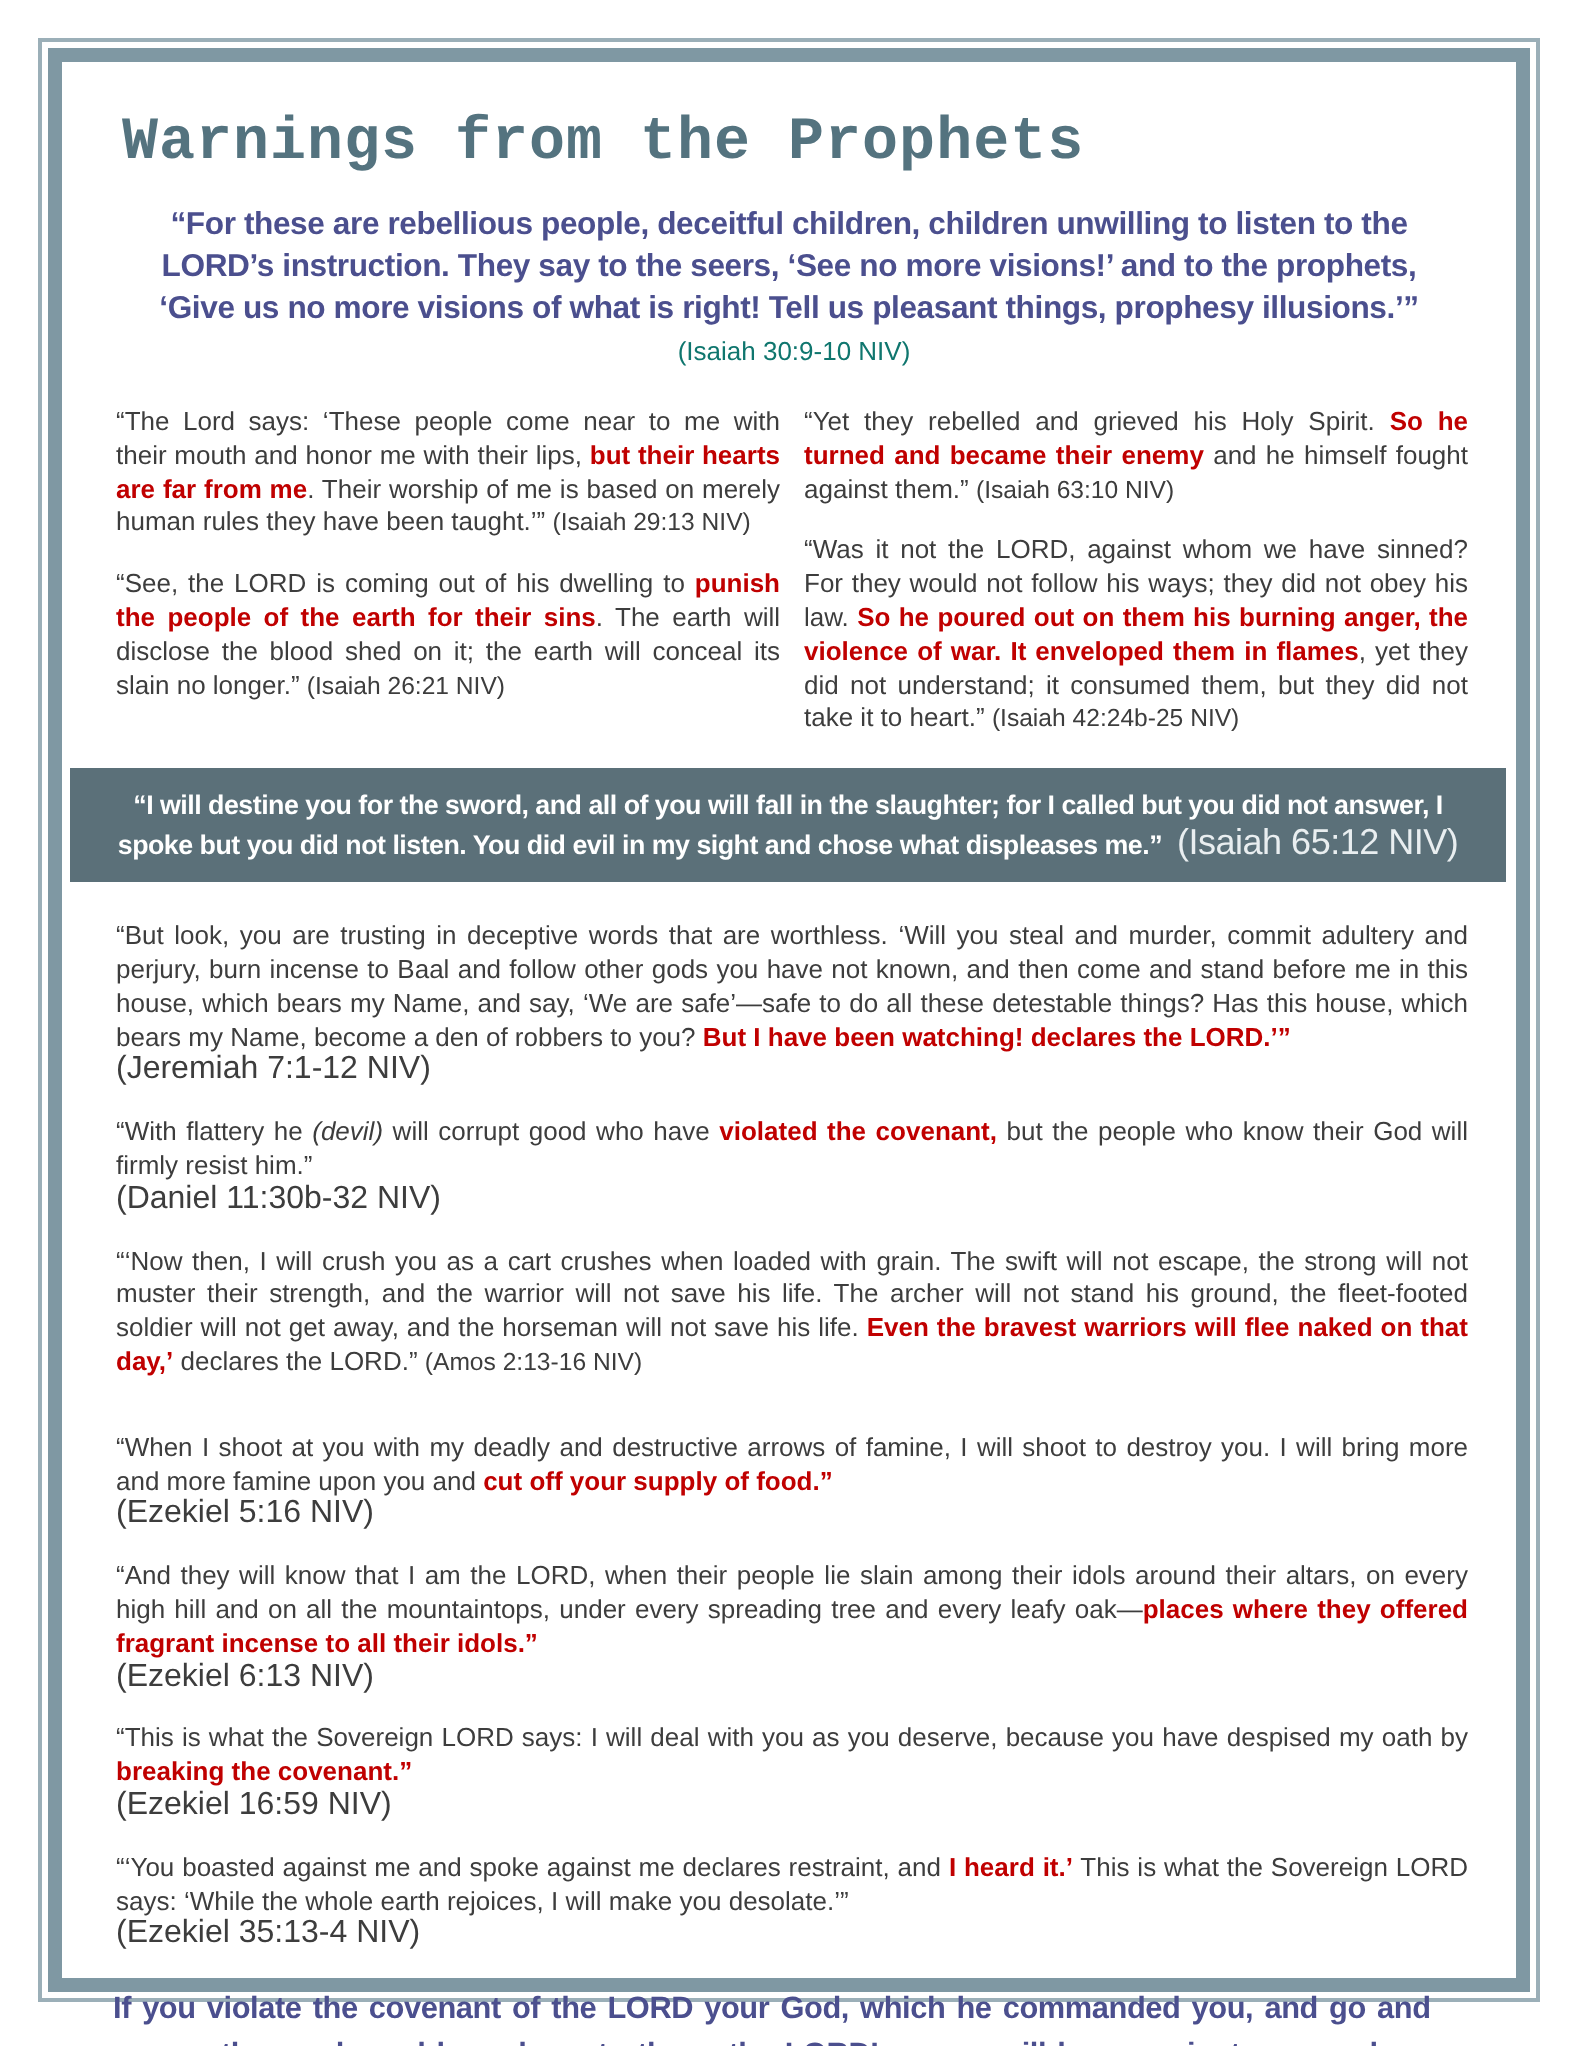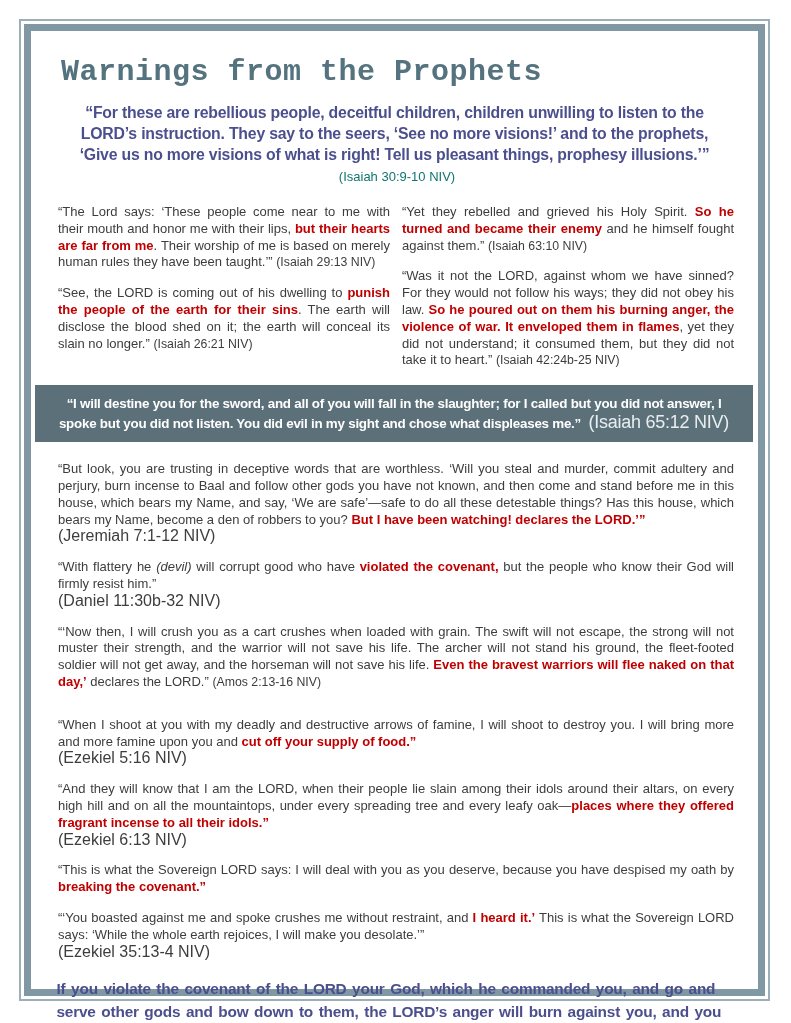--- a/index.html
+++ b/index.html
@@ -97,22 +97,22 @@
 
     <div class="cols cols-bottom">
       <div class="col">
           <p class="para"><span class="seg-n">“But look, you are trusting in deceptive words that are worthless. ‘Will you steal and murder, commit adultery and perjury, burn incense to Baal and follow other gods you have not known, and then come and stand before me in this house, which bears my Name, and say, ‘We are safe’—safe to do all these detestable things? Has this house, which bears my Name, become a den of robbers to you? </span><span class="seg-r">But I have been watching! declares the LORD.’”</span><span class="seg-cb">(Jeremiah 7:1-12 NIV)</span></p>
           <p class="para"><span class="seg-n">“With flattery he </span><span class="seg-i">(devil)</span><span class="seg-n"> will corrupt good who have </span><span class="seg-r">violated the covenant,</span><span class="seg-n"> but the people who know their God will firmly resist him.”</span><span class="seg-cb">(Daniel 11:30b-32 NIV)</span></p>
           <p class="para"><span class="seg-n">“‘Now then, I will crush you as a cart crushes when loaded with grain. The swift will not escape, the strong will not muster their strength, and the warrior will not save his life. The archer will not stand his ground, the fleet-footed soldier will not get away, and the horseman will not save his life. </span><span class="seg-r">Even the bravest warriors will flee naked on that day,’</span><span class="seg-n"> declares the LORD.” </span><span class="seg-c">(Amos 2:13-16 NIV)</span></p>
         </div>
       <div class="col">
           <p class="para"><span class="seg-n">“When I shoot at you with my deadly and destructive arrows of famine, I will shoot to destroy you. I will bring more and more famine upon you and </span><span class="seg-r">cut off your supply of food.”</span><span class="seg-cb">(Ezekiel 5:16 NIV)</span></p>
           <p class="para"><span class="seg-n">“And they will know that I am the LORD, when their people lie slain among their idols around their altars, on every high hill and on all the mountaintops, under every spreading tree and every leafy oak—</span><span class="seg-r">places where they offered fragrant incense to all their idols.”</span><span class="seg-cb">(Ezekiel 6:13 NIV)</span></p>
-          <p class="para"><span class="seg-n">“This is what the Sovereign LORD says: I will deal with you as you deserve, because you have despised my oath by </span><span class="seg-r">breaking the covenant.”</span></p>
-          <p class="para"><span class="seg-n">“‘You boasted against me and spoke crushes me without restraint, and </span><span class="seg-r">I heard it.’</span><span class="seg-n"> This is what the Sovereign LORD says: ‘While the whole earth rejoices, I will make you desolate.’”</span><span class="seg-cb">(Ezekiel 35:13-4 NIV)</span></p>
+          <p class="para"><span class="seg-n">“This is what the Sovereign LORD says: I will deal with you as you deserve, because you have despised my oath by </span><span class="seg-r">breaking the covenant.”</span><span class="seg-cb">(Ezekiel 16:59 NIV)</span></p>
+          <p class="para"><span class="seg-n">“‘You boasted against me and spoke against me declares restraint, and </span><span class="seg-r">I heard it.’</span><span class="seg-n"> This is what the Sovereign LORD says: ‘While the whole earth rejoices, I will make you desolate.’”</span><span class="seg-cb">(Ezekiel 35:13-4 NIV)</span></p>
         </div>
     </div>
 
     <div class="footer">
       <span>If you violate the covenant of the LORD your God, which he commanded you, and go and serve other gods and bow down to them, the LORD’s anger will burn against you, and you will quickly perish from the good land he has given you.”</span>
       <span class="footer-cite">(Joshua 23:16 NIV)</span>
     </div>
 
   </div>
 </div>

